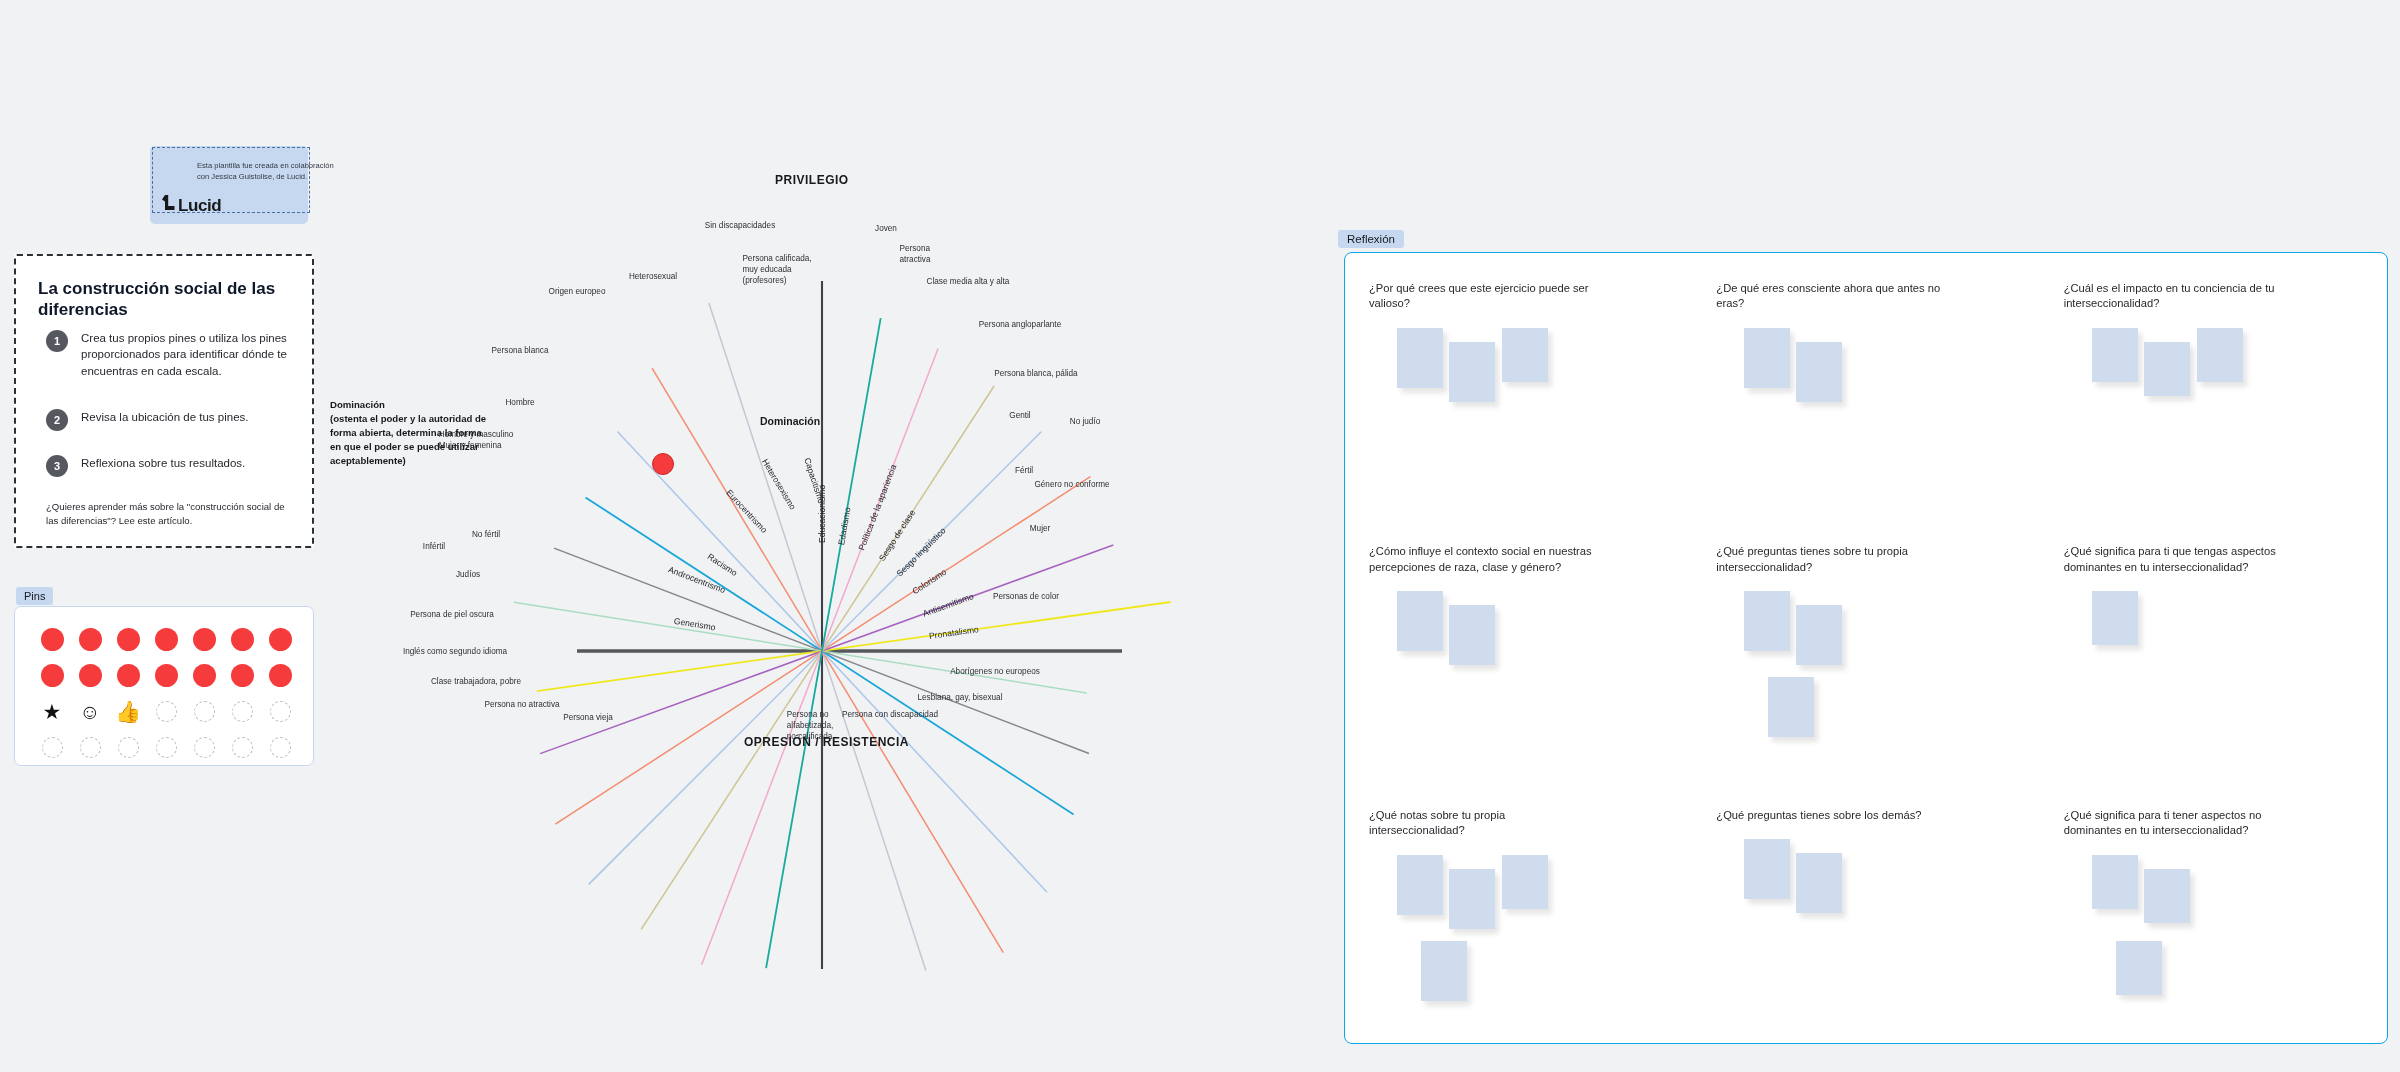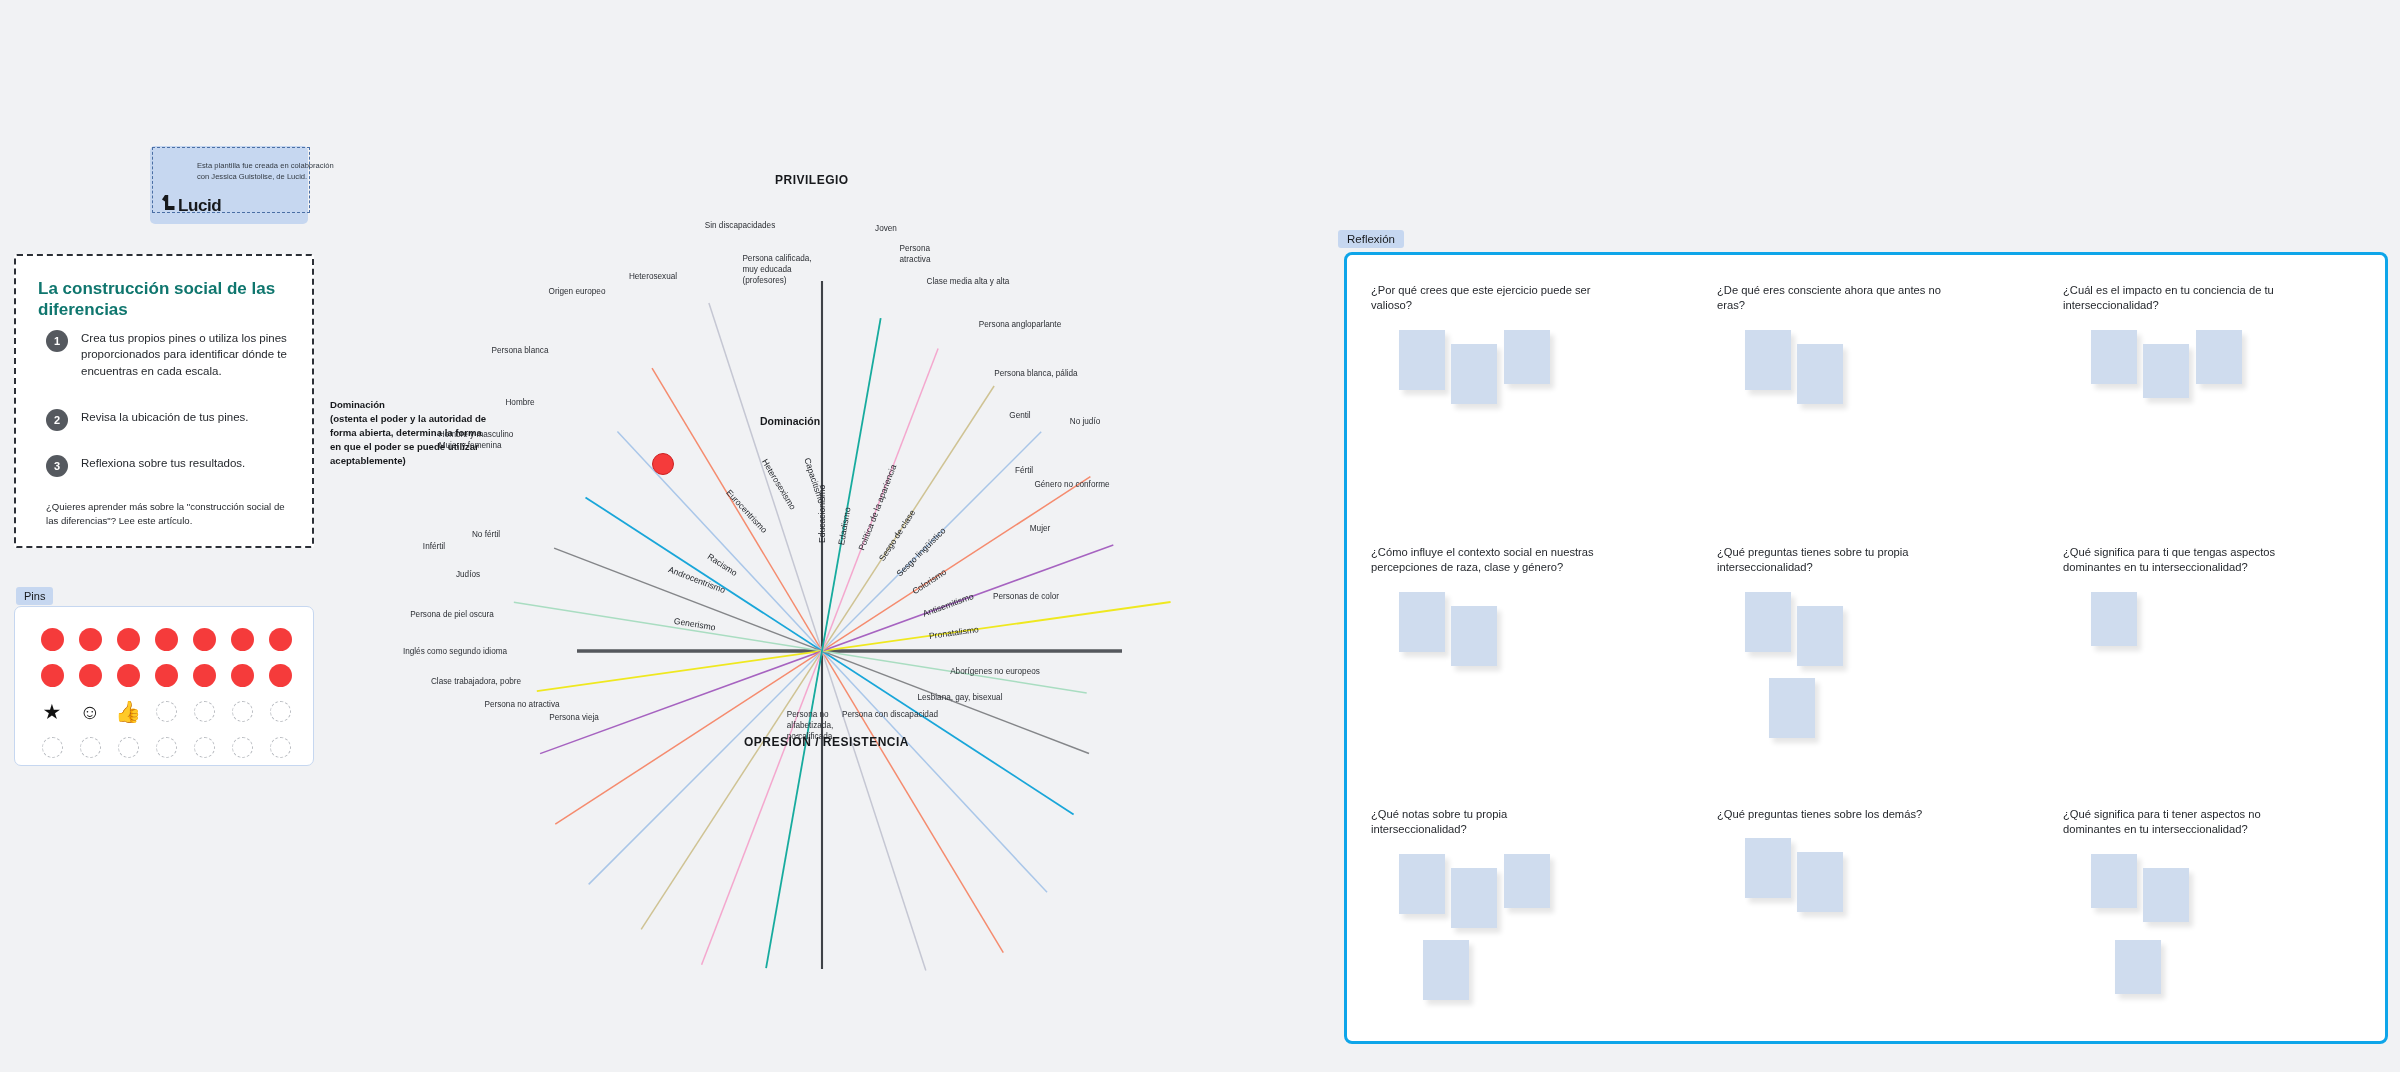--- a/index.html
+++ b/index.html
@@ -35,21 +35,21 @@
   .lucid-mark { display:inline-block; margin-right: 3px; }
 
   
   .instr {
     position: absolute; left: 14px; top: 254px;
     width: 300px; height: 294px;
     background: #ffffff; border: 2px dashed #2b2f36; border-radius: 3px;
   }
   .instr-title {
     position: absolute; left: 22px; top: 22px; width: 250px;
-    font-size: 17px; font-weight: 700; color: #0f766e; line-height: 1.25;
+    font-size: 17px; font-weight: 700; color: #0f172a; line-height: 1.25;
   }
   .step { position: absolute; left: 30px; display: flex; gap: 13px; align-items: flex-start; }
   .step-num {
     flex: 0 0 auto; width: 22px; height: 22px; border-radius: 50%;
     background: #55595f; color: #fff; font-size: 11px; font-weight: 700;
     display: flex; align-items: center; justify-content: center;
   }
   .step-txt { font-size: 11.5px; line-height: 1.42; color: #25282d; width: 218px; }
   .instr-foot {
     position: absolute; left: 30px; top: 244px; width: 250px;
@@ -107,21 +107,21 @@
 
   
   .refl-tab {
     position: absolute; left: 1338px; top: 230px;
     background: #c6d7f0; border-radius: 3px;
     padding: 3px 9px; font-size: 11.5px; color: #17191c;
   }
   .refl-box {
     position: absolute; left: 1344px; top: 252px;
     width: 1044px; height: 792px;
-    background: #fff; border: 3px solid #0ea5e9; border-radius: 8px;
+    background: #fff; border: 1px solid #0ea5e9; border-radius: 8px;
   }
   .refl-grid {
     position: absolute; left: 0; top: 0; width: 100%; height: 100%;
     display: grid; grid-template-columns: repeat(3, 1fr); grid-template-rows: repeat(3, 1fr);
   }
   .refl-cell { position: relative; padding: 28px 24px 0 24px; }
   .refl-q {
     font-size: 11.2px; color: #25282d; line-height: 1.38; width: 230px;
   }
   .notes { position: relative; margin-top: 16px; height: 150px; }
@@ -251,21 +251,21 @@
         <div class="wlabel c" style="left: 690px; top: 181px; transform: translateX(-50%);">Gentil</div>
         <div class="wlabel c" style="left: 755px; top: 187px; transform: translateX(-50%);">No judío</div>
         <div class="wlabel c" style="left: 694px; top: 236px; transform: translateX(-50%);">Fértil</div>
         <div class="wlabel c" style="left: 156px; top: 300px; transform: translateX(-50%);">No fértil</div>
         <div class="wlabel c" style="left: 104px; top: 312px; transform: translateX(-50%);">Infértil</div>
         <div class="wlabel c" style="left: 138px; top: 340px; transform: translateX(-50%);">Judíos</div>
         <div class="wlabel c" style="left: 122px; top: 380px; transform: translateX(-50%);">Persona de piel oscura</div>
         <div class="wlabel c" style="left: 125px; top: 417px; transform: translateX(-50%);">Inglés como segundo idioma</div>
         <div class="wlabel c" style="left: 146px; top: 447px; transform: translateX(-50%);">Clase trabajadora, pobre</div>
         <div class="wlabel c" style="left: 192px; top: 470px; transform: translateX(-50%);">Persona no atractiva</div>
-        <div class="wlabel c" style="left: 244px; top: 483px; transform: translateX(-50%);">Persona vieja</div>
+        <div class="wlabel c" style="left: 258px; top: 483px; transform: translateX(-50%);">Persona vieja</div>
         <div class="wlabel c" style="left: 480px; top: 480px; transform: translateX(-50%);">Persona no
 alfabetizada,
 no calificada</div>
         <div class="wlabel c" style="left: 560px; top: 480px; transform: translateX(-50%);">Persona con discapacidad</div>
         <div class="wlabel c" style="left: 630px; top: 463px; transform: translateX(-50%);">Lesbiana, gay, bisexual</div>
         <div class="wlabel c" style="left: 665px; top: 437px; transform: translateX(-50%);">Aborígenes no europeos</div>
         <div class="wlabel c" style="left: 696px; top: 362px; transform: translateX(-50%);">Personas de color</div>
         <div class="wlabel c" style="left: 710px; top: 294px; transform: translateX(-50%);">Mujer</div>
         <div class="wlabel c" style="left: 742px; top: 250px; transform: translateX(-50%);">Género no conforme</div>
       </div>

